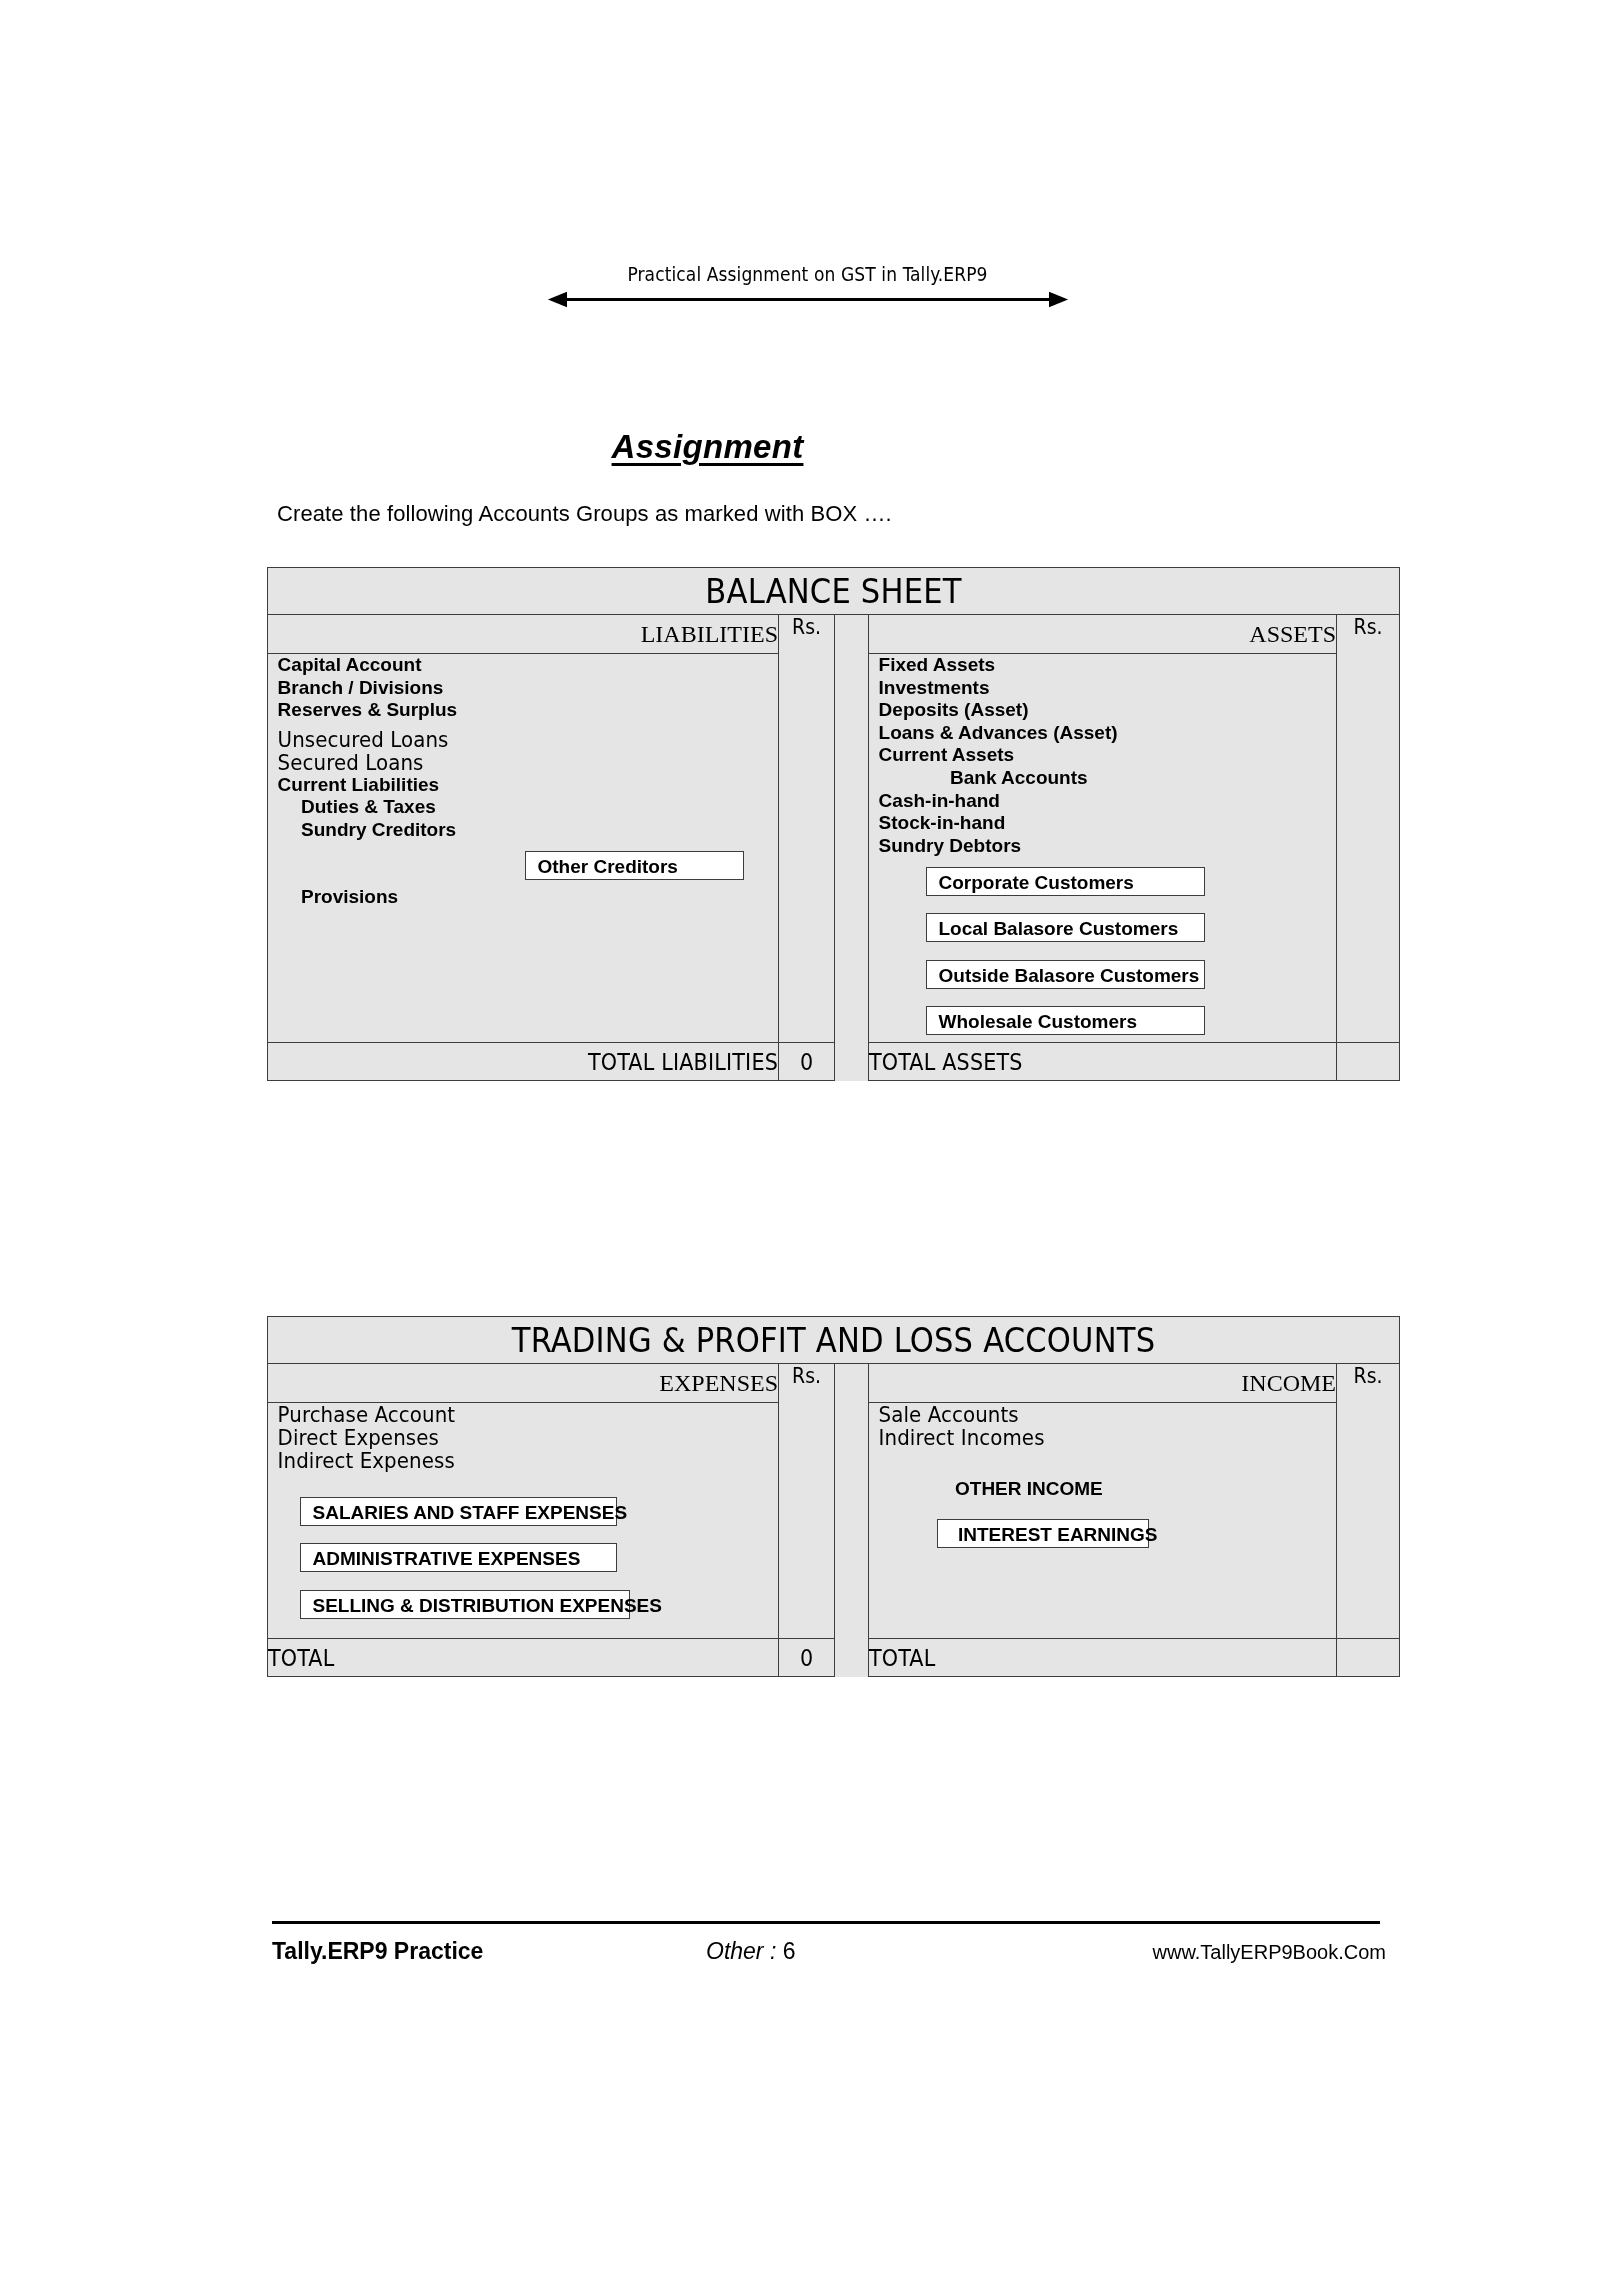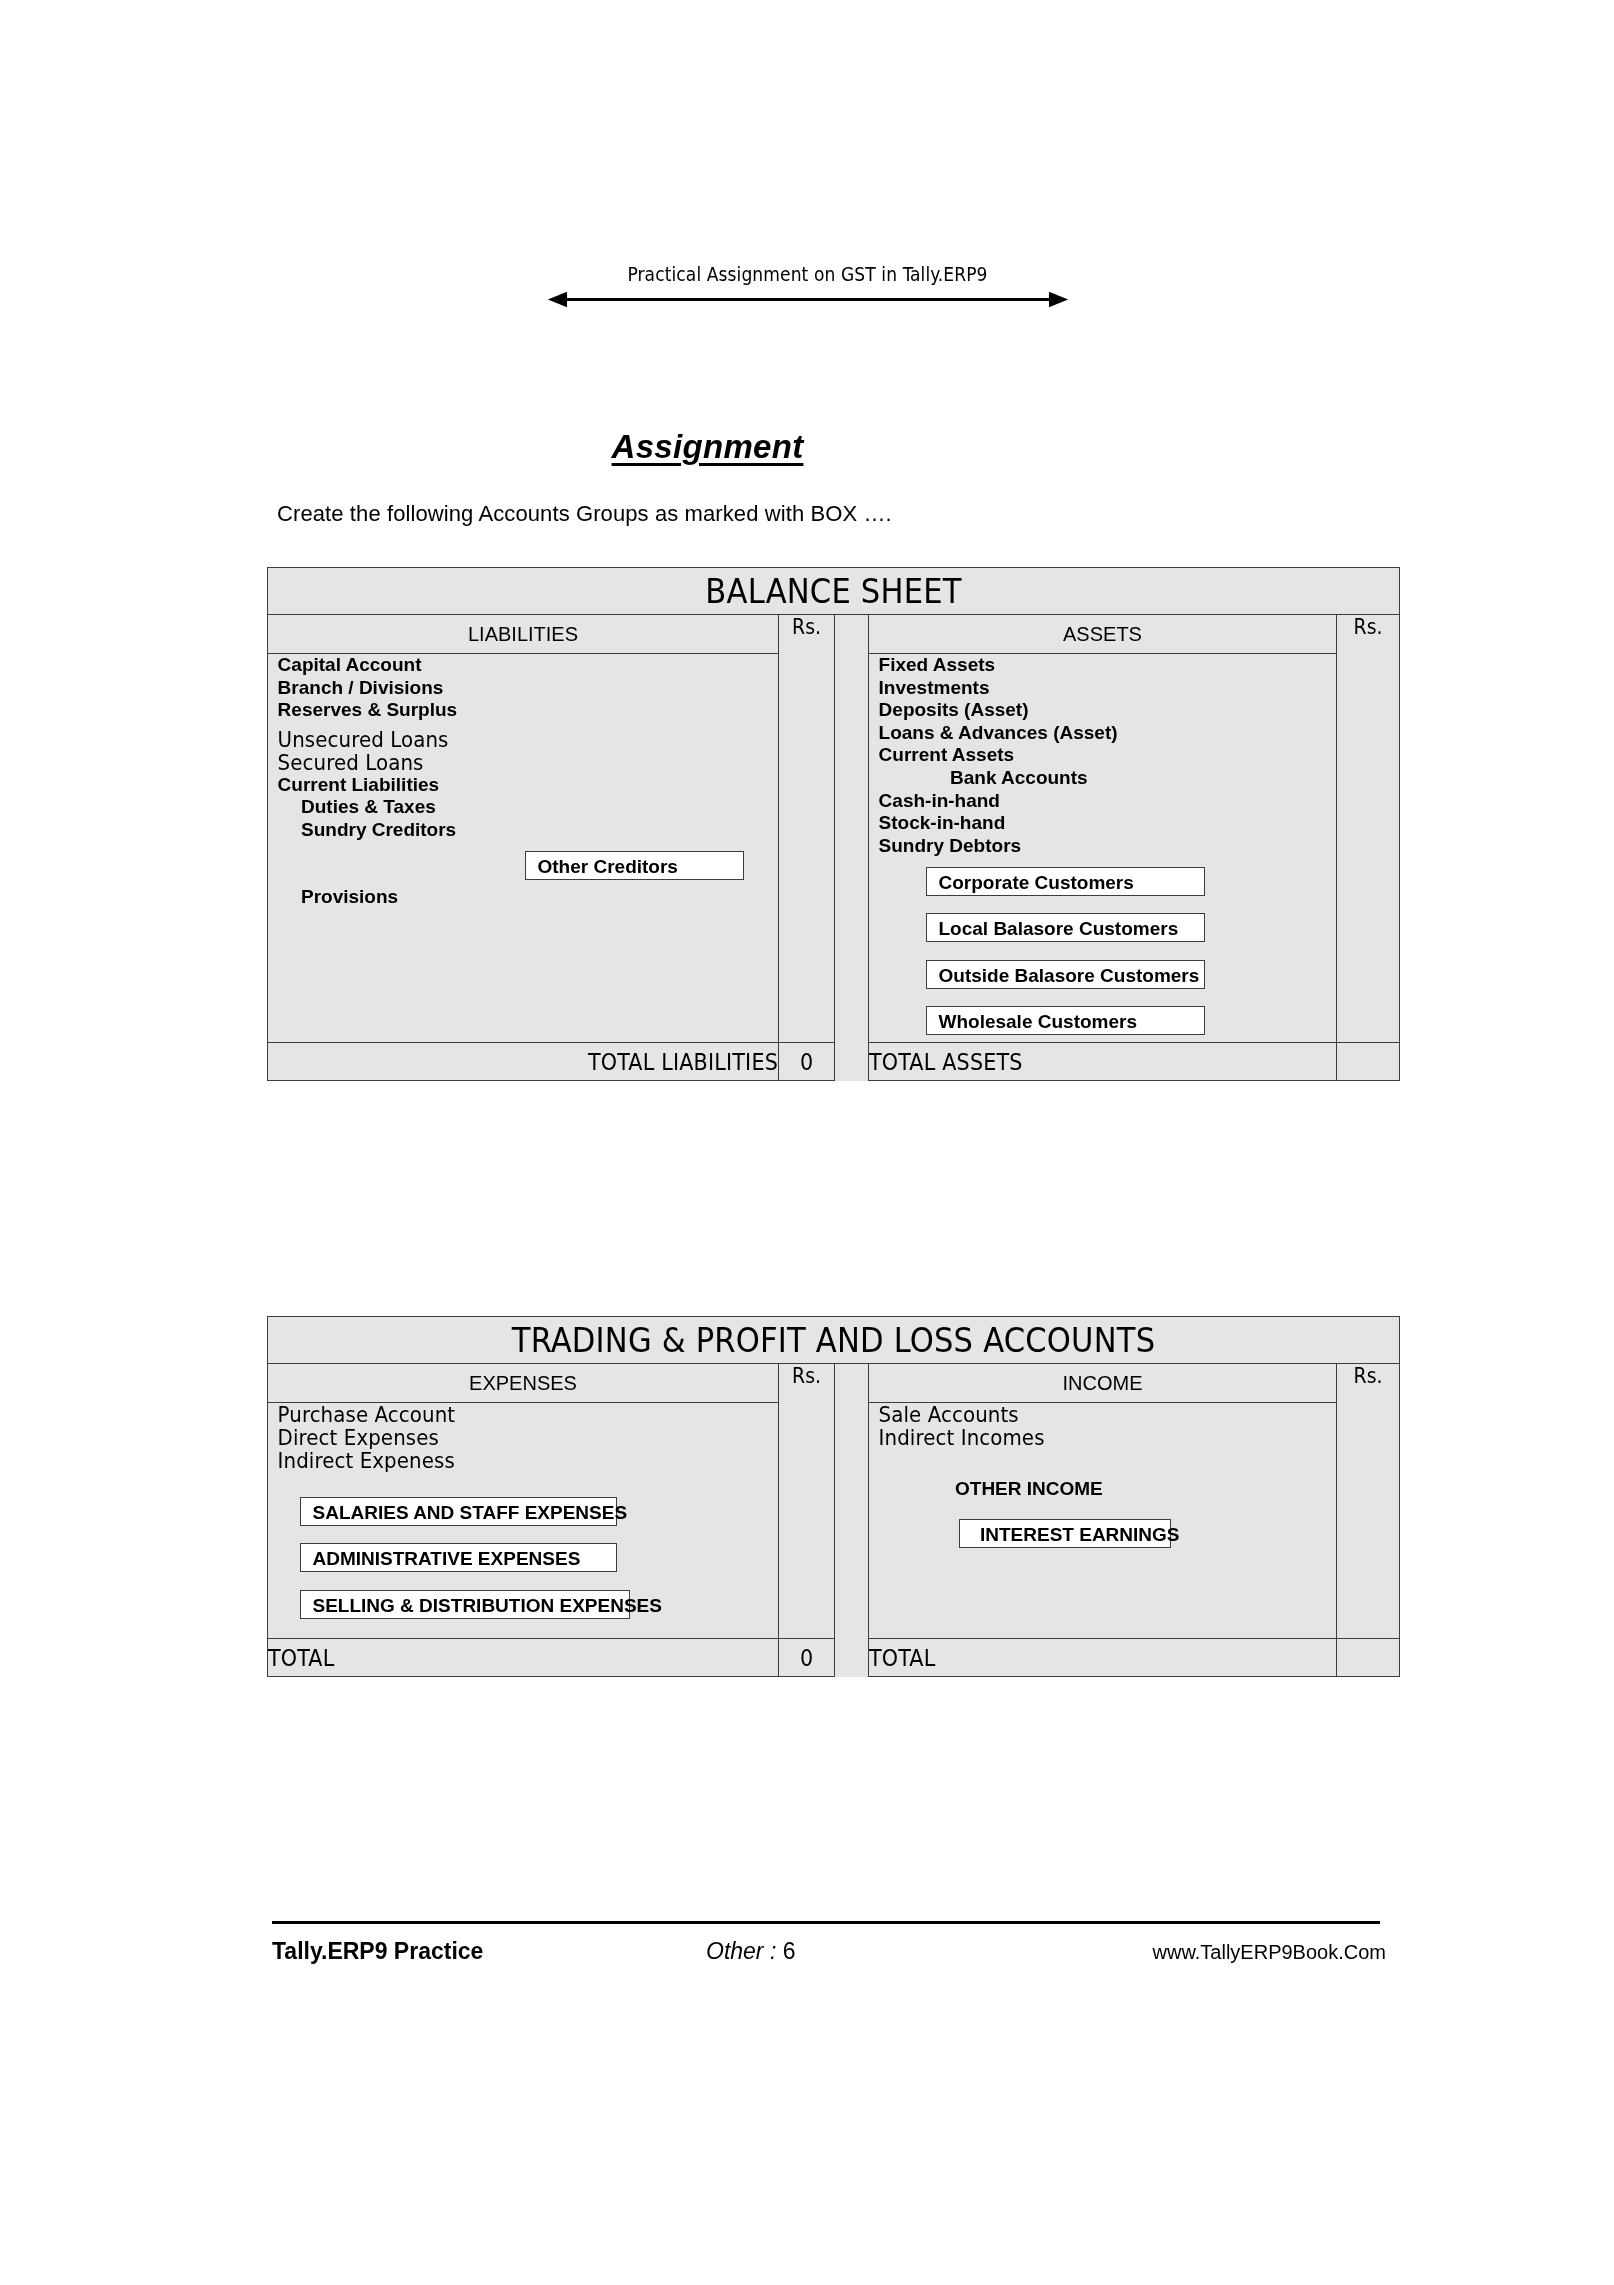--- a/index.html
+++ b/index.html
@@ -81,24 +81,24 @@
   .sheet-title {
     text-align: center;
     font-family: "DejaVu Sans Condensed", "DejaVu Sans", sans-serif;
     font-stretch: condensed;
     font-size: 34px;
     height: 46px;
     line-height: 46px;
     letter-spacing: 0.2px;
   }
   .col-title {
-    text-align: center;
-    font-family: Liberation Sans, sans-serif;
-    font-stretch: condensed;
-    font-size: 20px;
+    text-align: right;
+    font-family: Liberation Serif, serif;
+    font-stretch: condensed;
+    font-size: 24px;
     height: 38px;
     line-height: 38px;
   }
   .rs-title {
     text-align: center;
     font-family: "DejaVu Sans Condensed", "DejaVu Sans", sans-serif;
     font-stretch: condensed;
     font-size: 21px;
     vertical-align: middle;
   }
@@ -143,21 +143,21 @@
     line-height: 29px;
     padding: 0 7.7px 0 11.5px;
     box-sizing: border-box;
     white-space: nowrap;
     background: #ffffff;
   }
   .box-other-creditors { margin-left: 257px; width: 219px; }
   .box-customer        { margin-left: 57px;  width: 279px; }
   .box-exp             { margin-left: 32px;  width: 317px; }
   .box-exp-wide        { margin-left: 32px;  width: 330px; }
-  .box-interest        { margin-left: 90px;  width: 212px; padding-left: 20px; }
+  .box-interest        { margin-left: 68px;  width: 212px; padding-left: 20px; }
   .plain-other-income  { margin-left: 86px; font-size: 19px; font-weight: bold; }
 
   .total-row td {
     height: 37px;
     vertical-align: middle;
   }
   .total-label {
     text-align: right;
     padding-right: 86px;
     font-family: "DejaVu Sans Condensed", "DejaVu Sans", sans-serif;

